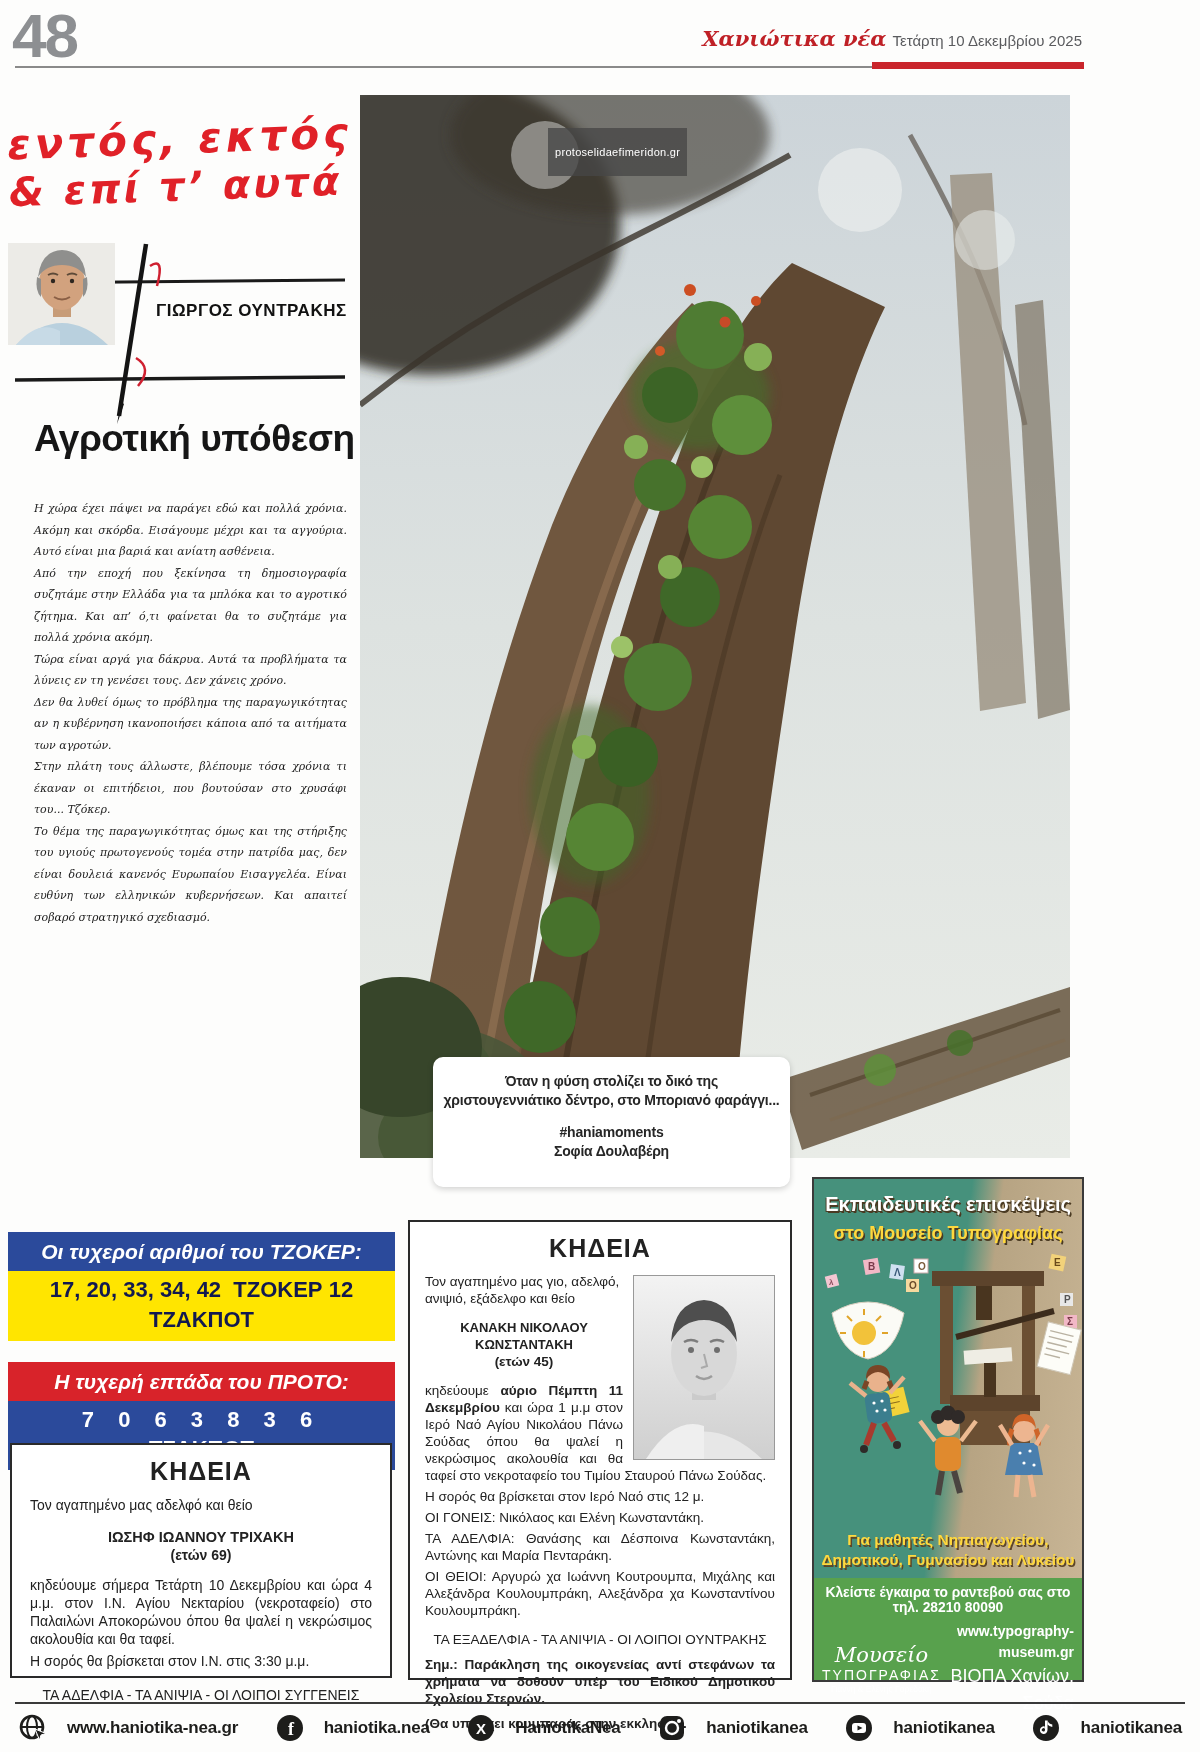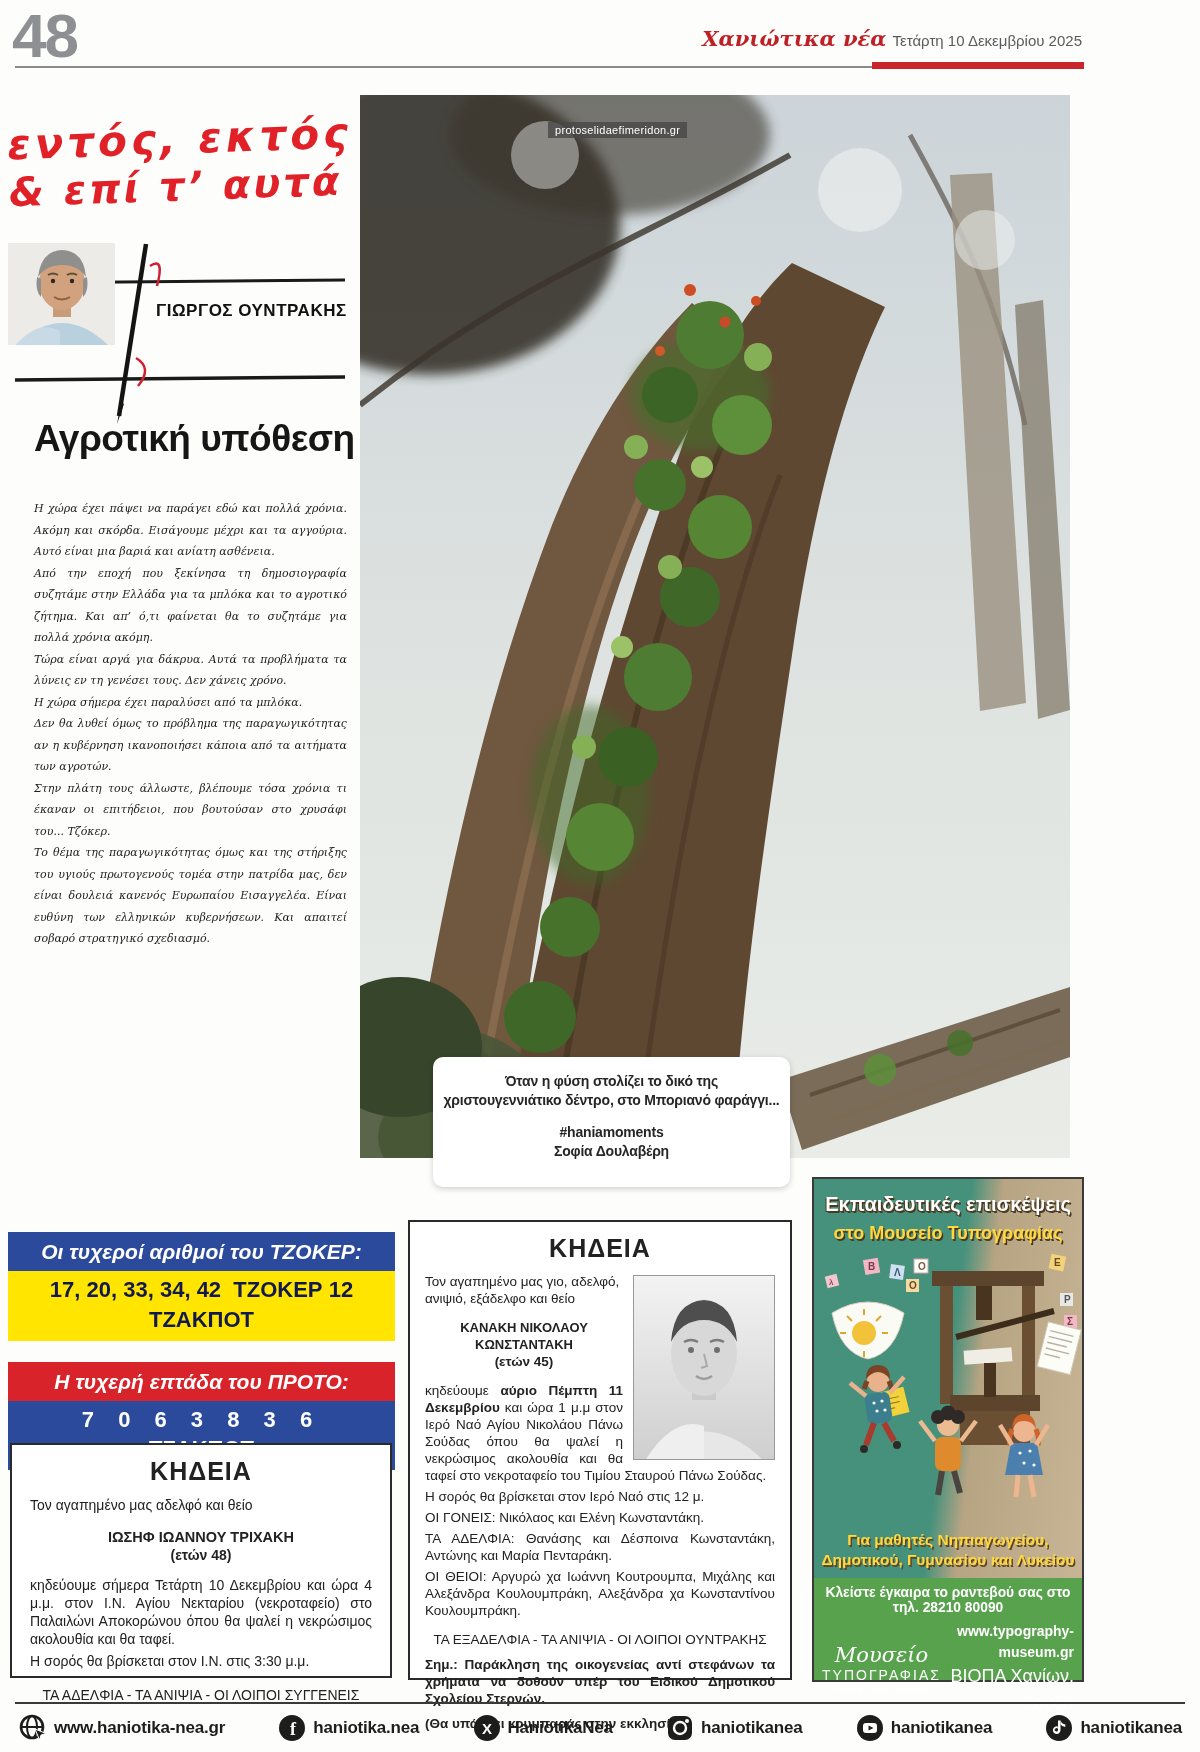--- a/index.html
+++ b/index.html
@@ -23,22 +23,22 @@
   .author-photo{position:absolute;left:8px;top:243px;width:107px;height:102px;}
   .author-name{position:absolute;left:156px;top:301px;font-size:17px;font-weight:bold;color:#111;letter-spacing:.5px;}
   .headline{position:absolute;left:34px;top:418px;font-size:37px;font-weight:bold;color:#161616;letter-spacing:-.5px;}
   .article{position:absolute;left:34px;top:498px;width:313px;
            font-family:"DejaVu Serif",serif;font-style:italic;font-size:11px;line-height:21.5px;
            color:#1d1d1d;text-align:justify;}
   .article p{margin:0;}
 
   
   .photo{position:absolute;left:360px;top:95px;width:710px;height:1063px;}
-  .watermark{position:absolute;left:548px;top:122px;background:rgba(70,70,70,.78);color:#fff;
-             font-size:11px;padding:2px 7px;letter-spacing:.3px;}
+  .watermark{position:absolute;left:548px;top:128px;background:rgba(70,70,70,.78);color:#fff;
+             font-size:11px;padding:18px 7px;letter-spacing:.3px;}
   .caption-bubble{position:absolute;left:433px;top:1057px;width:357px;height:130px;background:#fff;
                   border-radius:10px;box-shadow:0 2px 6px rgba(0,0,0,.18);text-align:center;
                   padding-top:15px;box-sizing:border-box;color:#262626;font-weight:bold;
                   font-size:14px;line-height:19px;letter-spacing:-.2px;}
   .caption-bubble .gap{height:13px;}
 
   
   .lottery{position:absolute;left:8px;top:1187px;width:387px;}
   .lot-head{height:39px;line-height:39px;text-align:center;color:#fff;font-weight:bold;
             font-style:italic;font-size:21px;margin-top:45px;}
@@ -88,21 +88,21 @@
   .ad-logo .caps{font-size:14px;letter-spacing:2px;margin-top:2px;}
   .ad-logo .sub{font-size:8.5px;margin-top:3px;}
   .ad-right{text-align:right;line-height:1.5;}
   .ad-web{font-weight:bold;font-size:14px;}
   .ad-loc{font-size:18px;}
 
   
   .footline{position:absolute;left:15px;top:1702px;width:1170px;height:2px;background:#3a3a3a;}
   .footer{position:absolute;left:0;top:1704px;width:1200px;height:48px;display:flex;
           align-items:center;justify-content:space-between;padding:0 18px;box-sizing:border-box;}
-  .fitem{display:flex;align-items:center;gap:6px;}
+  .fitem{display:flex;align-items:center;gap:19px;}
   .fitem span{font-weight:bold;font-size:17px;color:#1d1d1b;letter-spacing:-.2px;}
 </style>
 </head>
 <body>
 
 <div class="page">
 
   <div class="pagenum">48</div>
   <div class="brandline">
     <span class="brand">Χανιώτικα νέα</span><span class="pagedate">Τετάρτη 10 Δεκεμβρίου 2025</span>
@@ -140,21 +140,20 @@
     <path d="M46,54 q8,5 16,0" stroke="#8a5f45" stroke-width="2" fill="none"></path>
   </svg>
   <div class="author-name">ΓΙΩΡΓΟΣ  ΟΥΝΤΡΑΚΗΣ</div>
 
   <div class="headline">Αγροτική υπόθεση</div>
 
   <div class="article">
     <p>Η χώρα έχει πάψει να παράγει εδώ και πολλά χρόνια. Ακόμη και σκόρδα. Εισάγουμε μέχρι και τα αγγούρια. Αυτό είναι μια βαριά και ανίατη ασθένεια.</p>
     <p>Από την εποχή που ξεκίνησα τη δημοσιογραφία συζητάμε στην Ελλάδα για τα μπλόκα και το αγροτικό ζήτημα. Και απ’ ό,τι φαίνεται θα το συζητάμε για πολλά χρόνια ακόμη.</p>
     <p>Τώρα είναι αργά για δάκρυα. Αυτά τα προβλήματα τα λύνεις εν τη γενέσει τους. Δεν χάνεις χρόνο.</p>
-    <p>Η χώρα σήμερα έχει παραλύσει από τα μπλόκα.</p>
     <p>Δεν θα λυθεί όμως το πρόβλημα της παραγωγικότητας αν η κυβέρνηση ικανοποιήσει κάποια από τα αιτήματα των αγροτών.</p>
     <p>Στην πλάτη τους άλλωστε, βλέπουμε τόσα χρόνια τι έκαναν οι επιτήδειοι, που βουτούσαν στο χρυσάφι του... Τζόκερ.</p>
     <p>Το θέμα της παραγωγικότητας όμως και της στήριξης του υγιούς πρωτογενούς τομέα στην πατρίδα μας, δεν είναι δουλειά κανενός Ευρωπαίου Εισαγγελέα. Είναι ευθύνη των ελληνικών κυβερνήσεων. Και απαιτεί σοβαρό στρατηγικό σχεδιασμό.</p>
   </div>
 
   <svg class="photo" width="710" height="1063" viewBox="0 0 710 1063" preserveAspectRatio="none">
     <defs>
       <linearGradient id="sky" x1="0" y1="0" x2="0" y2="1">
         <stop offset="0" stop-color="#ccd4d9"></stop>
           <stop offset="0.5" stop-color="#dde2e0"></stop>
@@ -240,21 +239,21 @@
     <div class="proto-body">
       <div class="nums">7 0 6 3 8 3 6</div>
       <div>ΤΖΑΚΠΟΤ</div>
     </div>
   </div>
 
   <div class="obit obit-left">
     <div class="obit-title">ΚΗΔΕΙΑ</div>
     <p>Τον αγαπημένο μας αδελφό και θείο</p>
     <p class="name">ΙΩΣΗΦ ΙΩΑΝΝΟΥ ΤΡΙΧΑΚΗ</p>
-    <p class="age">(ετών 48)</p>
+    <p class="age">(ετών 69)</p>
     <p class="just body">κηδεύουμε σήμερα Τετάρτη 10 Δεκεμβρίου και ώρα 4 μ.μ. στον Ι.Ν. Αγίου Νεκταρίου (νεκροταφείο) στο Παλαιλώνι Αποκορώνου όπου θα ψαλεί η νεκρώσιμος ακολουθία και θα ταφεί.</p>
     <p>Η σορός θα βρίσκεται στον Ι.Ν. στις 3:30 μ.μ.</p>
     <p class="closing">ΤΑ ΑΔΕΛΦΙΑ - ΤΑ ΑΝΙΨΙΑ - ΟΙ ΛΟΙΠΟΙ ΣΥΓΓΕΝΕΙΣ</p>
   </div>
 
   <div class="obit obit-center">
     <div class="obit-title">ΚΗΔΕΙΑ</div>
     <svg class="deceased-photo" width="140" height="183" viewBox="0 0 140 183">
       <defs>
           <linearGradient id="obg" x1="0" y1="0" x2="0" y2="1">

